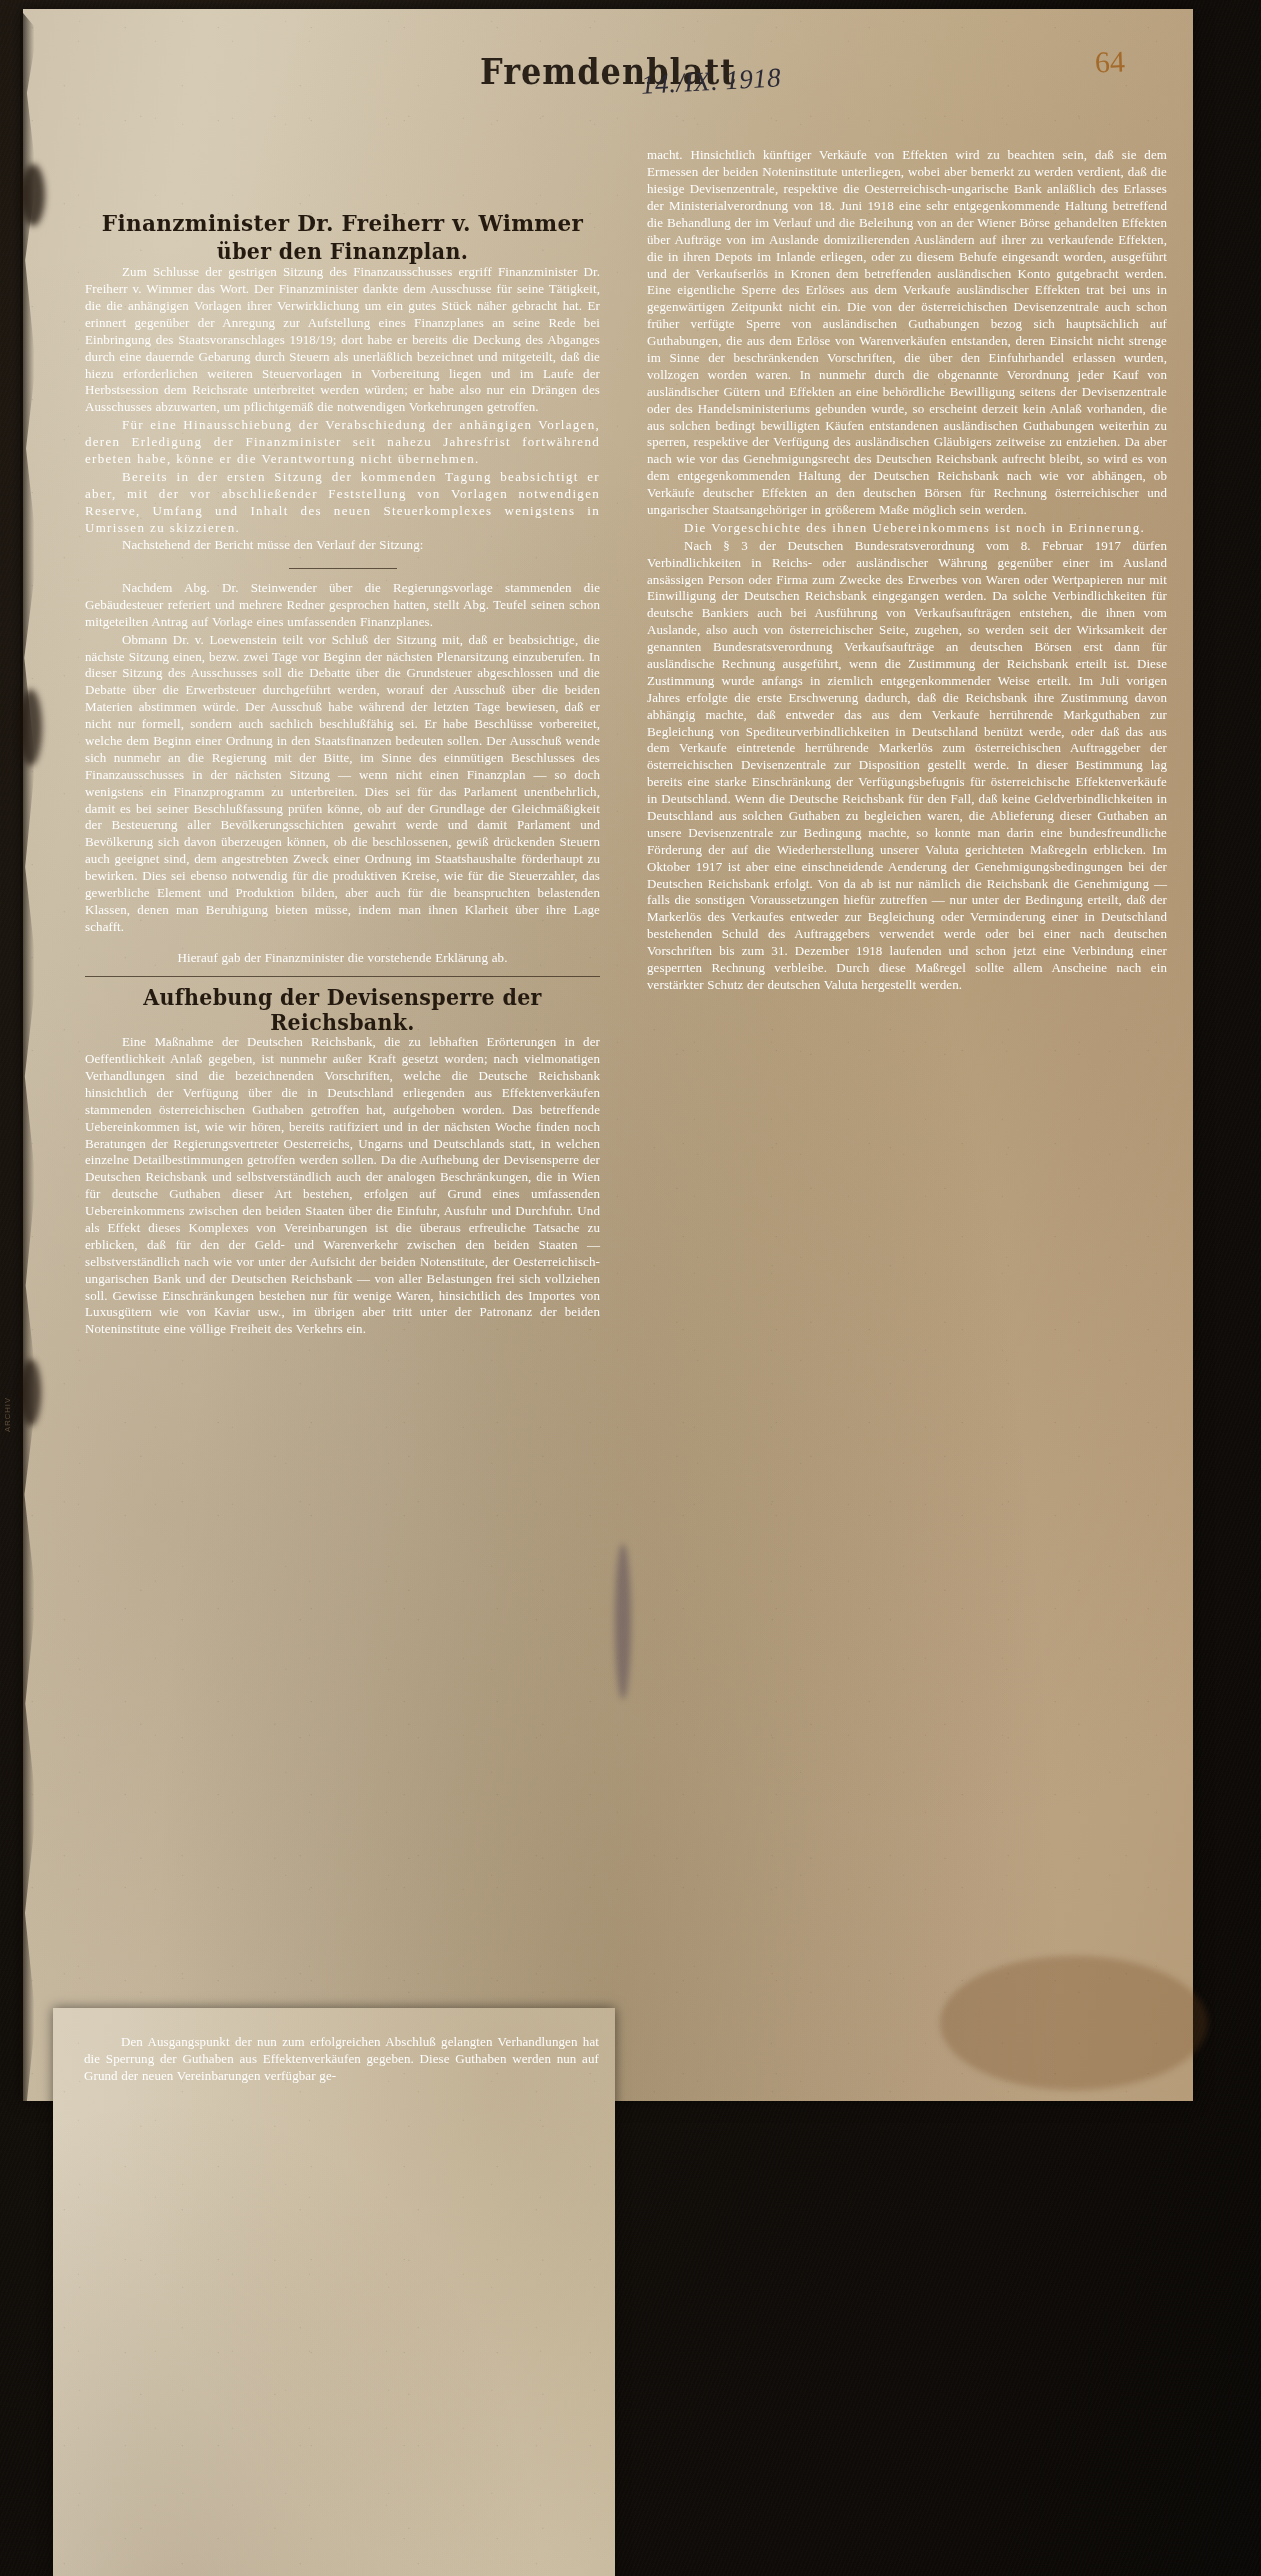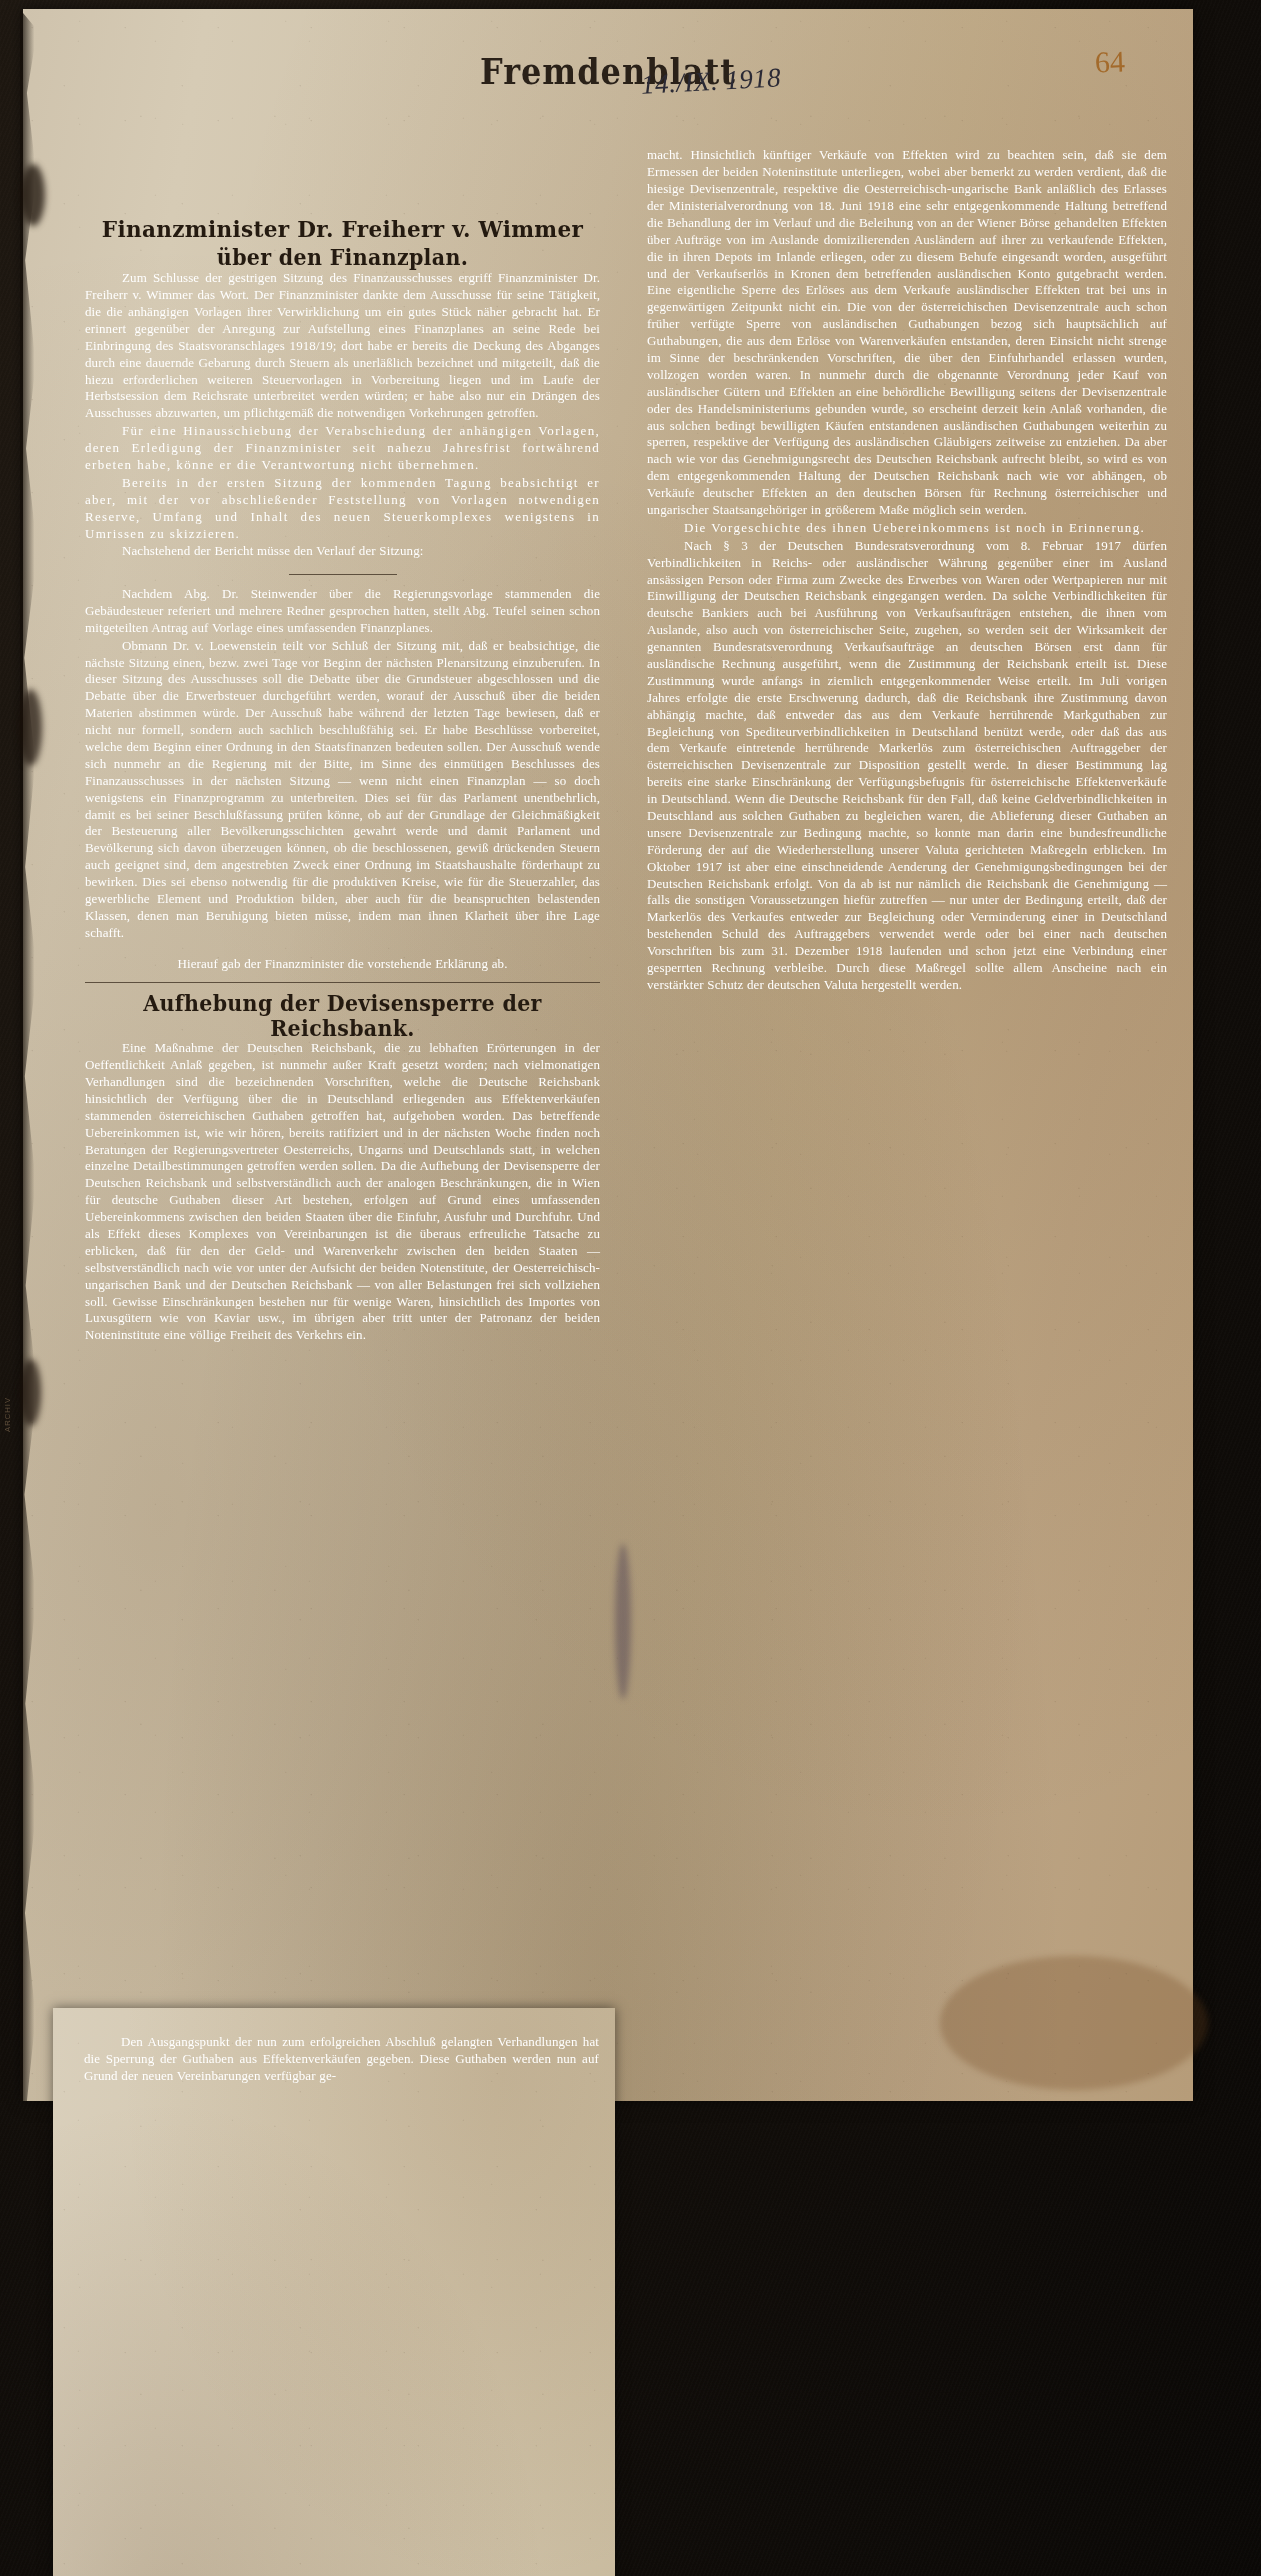--- a/index.html
+++ b/index.html
@@ -134,21 +134,21 @@
     font-size: 30px;
     color: #a36a2b;
     transform: rotate(-2deg);
   }
 
   
   .col {
     position:absolute;
     color:#241b12;
   }
-  .col-left  { left: 62px;  top: 208px;  width: 515px; }
+  .col-left  { left: 62px;  top: 202px;  width: 515px; }
   .col-right { left: 624px; top: 138px;  width: 520px; }
   .col-lower { left: 61px;  top: 2025px; width: 515px; }
 
   .rule {
     height: 1.5px;
     background: #3a2c1d;
     opacity: .75;
     margin: 9.3px 0 8.2px 0;
   }
   .rule.short { width: 108px; margin: 13.4px auto 11.3px auto; height:1px;}

